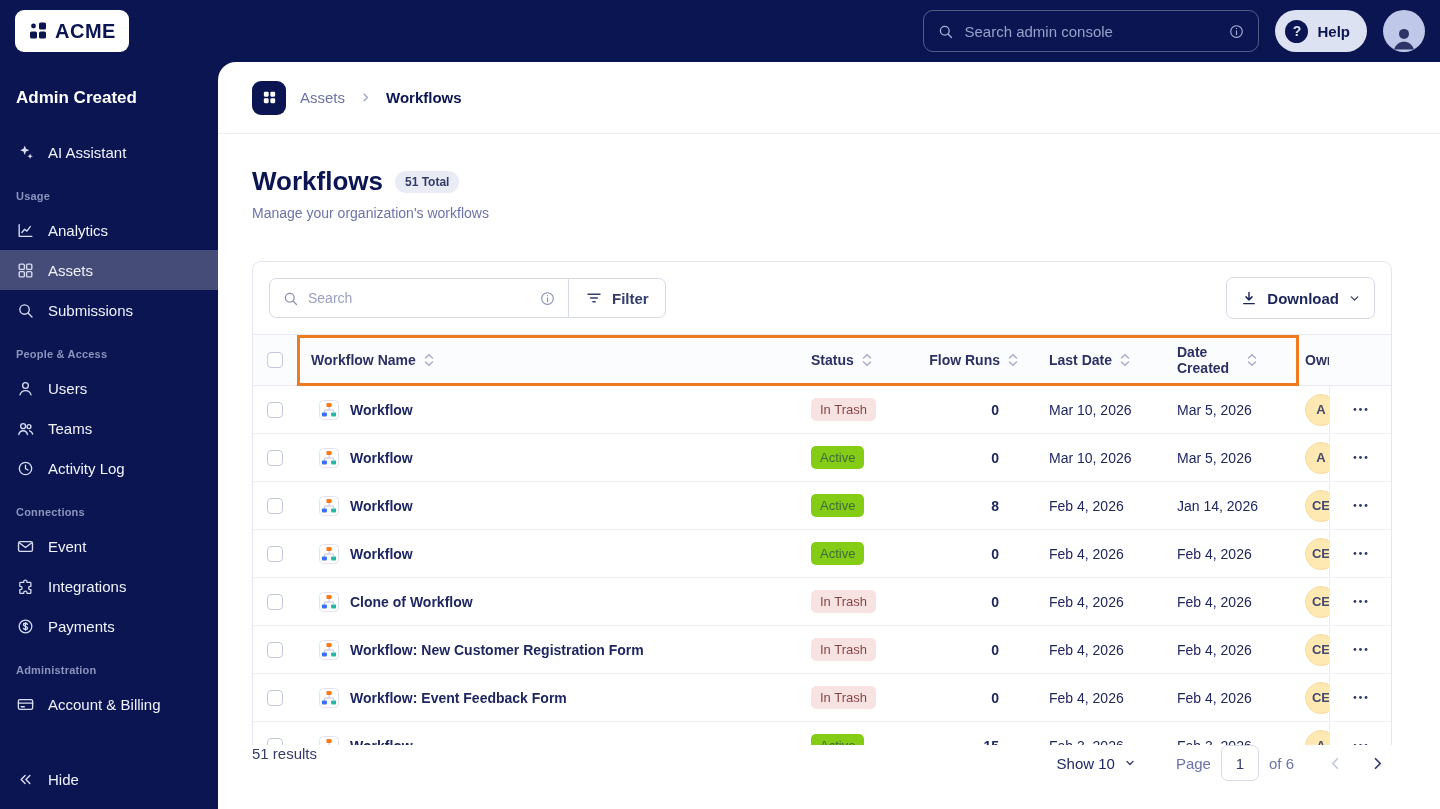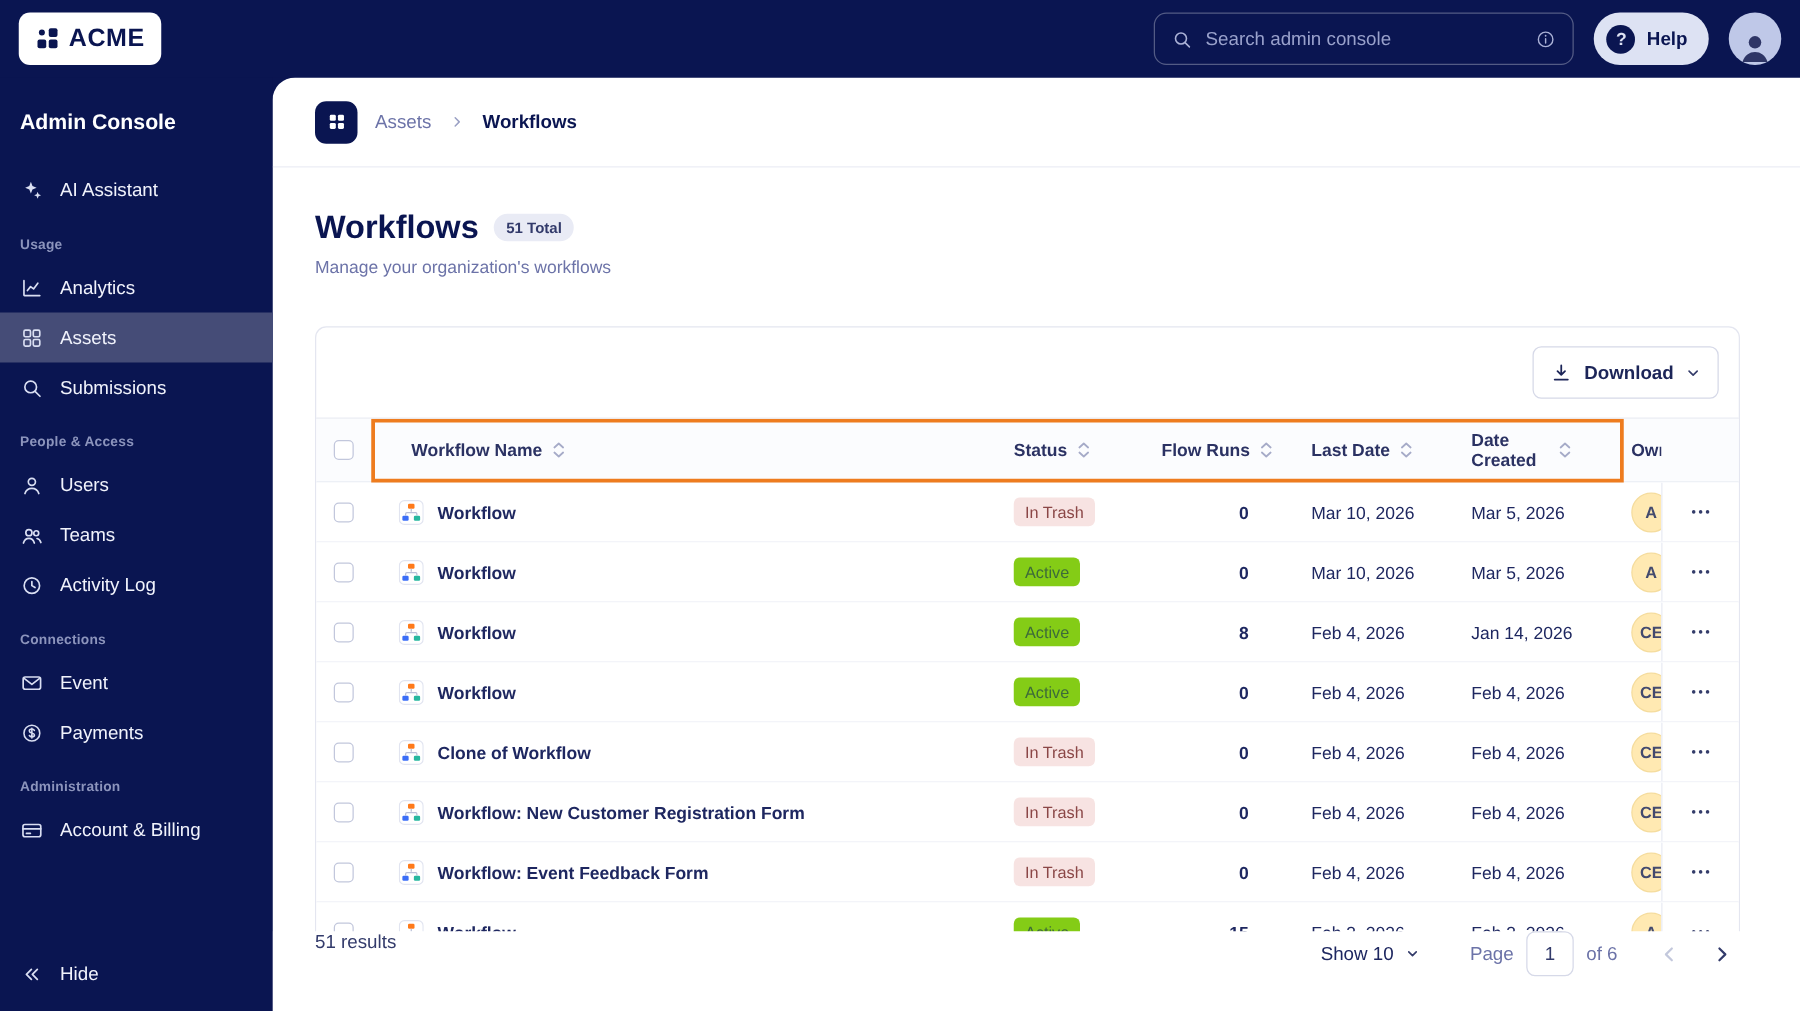--- a/index.html
+++ b/index.html
@@ -75,21 +75,21 @@
     color:#1c2558; font-size:15px; font-weight:600; font-family:inherit; }
   .chev-sm { width:13px !important; height:13px !important; color:#343c6a; }
 
   
   .table-wrap { position:relative; border-top:1px solid #e9ebf3; overflow:hidden; }
   .trow { position:relative; display:flex; align-items:center; height:48px;
     border-bottom:1px solid #f0f1f8; overflow:hidden; background:#fff; }
   .trow.head { height:51px; background:#fbfcfe; border-bottom:1px solid #e9ebf3; }
   .cell { flex:none; display:flex; align-items:center; }
   .c-cb { width:44px; justify-content:center; }
-  .c-name { width:500px; padding-left:32px; }
+  .c-name { width:500px; padding-left:14px; }
   .trow:not(.head) .c-name { padding-left:22px; }
   .c-status { width:120px; padding-left:14px; }
   .c-runs { width:120px; justify-content:flex-end; padding-right:38px; }
   .trow.head .c-runs { padding-right:18px; }
   .c-edit { width:128px; padding-left:12px; }
   .c-created { width:128px; padding-left:12px; }
   .c-owner { width:120px; padding-left:12px; }
   .th-label { font-size:14px; font-weight:700; color:#2b3263; }
   .c-created .th-label { width:62px; line-height:1.15; }
   .sort-icon { margin-left:7px; display:flex; color:#a6abc8; }
@@ -164,21 +164,21 @@
 
   <div class="tb-avatar">
     <svg width="30" height="30" viewBox="0 0 24 24" fill="currentColor">
         <circle cx="12" cy="9.5" r="4"></circle>
         <path d="M4 22c1.4-4.2 4.4-6.3 8-6.3s6.6 2.1 8 6.3z"></path>
       </svg>
   </div>
 </header>
 
 <nav class="sidebar">
-  <div class="sidebar-title">Admin Console</div>
+  <div class="sidebar-title">Admin Created</div>
 
   <div class="nav-item assistant">
     <svg viewBox="0 0 24 24" fill="currentColor">
         <path d="M11 3l1.6 4.2L16.8 9l-4.2 1.8L11 15l-1.6-4.2L5.2 9l4.2-1.8z"></path>
         <path d="M17.8 13.2l1 2.5 2.5 1-2.5 1-1 2.5-1-2.5-2.5-1 2.5-1z"></path>
       </svg>
     <span>AI Assistant</span>
   </div>
 
   <div class="section-label">Usage</div>
@@ -231,20 +231,26 @@
     <span>Activity Log</span>
   </div>
 
   <div class="section-label">Connections</div>
   <div class="nav-item">
     <svg viewBox="0 0 24 24" fill="none" stroke="currentColor" stroke-width="1.7" stroke-linecap="round" stroke-linejoin="round">
         <rect x="3.2" y="5.8" width="17.6" height="12.4" rx="2"></rect>
         <path d="M4.5 7.5l7.5 5.8 7.5-5.8"></path>
       </svg>
     <span>Event</span>
+  </div>
+  <div class="nav-item">
+    <svg viewBox="0 0 24 24" fill="none" stroke="currentColor" stroke-width="1.6" stroke-linejoin="round">
+        <path d="M13.9 20.8h3.9a1 1 0 001-1v-3.9h-.8a2.1 2.1 0 110-4.2h.8V7.8a1 1 0 00-1-1h-3.9V6a2.1 2.1 0 10-4.2 0v.8H5.8a1 1 0 00-1 1v3.9h.8a2.1 2.1 0 110 4.2h-.8v3.9a1 1 0 001 1h3.9V20a2.1 2.1 0 114.2 0z"></path>
+      </svg>
+    <span>Integrations</span>
   </div>
   <div class="nav-item">
     <svg viewBox="0 0 24 24" fill="none" stroke="currentColor" stroke-width="1.6" stroke-linecap="round">
         <circle cx="12" cy="12" r="8"></circle>
         <path d="M12 7.2v9.6M14.5 9.3c-.5-.9-1.4-1.4-2.5-1.4-1.5 0-2.6.8-2.6 1.9 0 2.6 5.2 1.5 5.2 4.1 0 1.1-1.1 1.9-2.6 1.9-1.1 0-2-.5-2.5-1.4"></path>
       </svg>
     <span>Payments</span>
   </div>
 
   <div class="section-label">Administration</div>
@@ -288,20 +294,40 @@
 
   <div class="content">
     <div class="page-title-row">
       <h1>Workflows</h1>
       <span class="total-badge">51 Total</span>
     </div>
     <div class="subtitle">Manage your organization's workflows</div>
 
     <div class="card">
       <div class="toolbar">
+        <div class="search-group">
+          <div class="tb2-search">
+            <svg class="icon-16" viewBox="0 0 24 24" fill="none" stroke="currentColor" stroke-width="1.8" stroke-linecap="round">
+                <circle cx="11" cy="11" r="6.2"></circle>
+                <path d="M15.6 15.6L20.5 20.5"></path>
+              </svg>
+            <input type="text" placeholder="Search" style="">
+            <svg class="icon-16" viewBox="0 0 24 24" fill="none" stroke="currentColor" stroke-width="1.6" stroke-linecap="round">
+                <circle cx="12" cy="12" r="8.2"></circle>
+                <path d="M12 11.2v5"></path>
+                <circle cx="12" cy="7.9" r="1" fill="currentColor" stroke="none"></circle>
+              </svg>
+          </div>
+          <button class="filter-btn">
+            <svg viewBox="0 0 24 24" fill="none" stroke="currentColor" stroke-width="1.9" stroke-linecap="round">
+                <path d="M4 7h16M7.5 12h9M10.5 17h3"></path>
+              </svg>
+            <span>Filter</span>
+          </button>
+        </div>
         <button class="download-btn">
           <svg viewBox="0 0 24 24" fill="none" stroke="currentColor" stroke-width="1.9" stroke-linecap="round" stroke-linejoin="round">
               <path d="M12 4.5V14M8 10.5l4 4 4-4M5 19.5h14"></path>
             </svg>
           <span>Download</span>
           <svg class="chev-sm" viewBox="0 0 24 24" fill="none" stroke="currentColor" stroke-width="2.4" stroke-linecap="round" stroke-linejoin="round">
               <path d="M6 9l6 6 6-6"></path>
             </svg>
         </button>
       </div>

